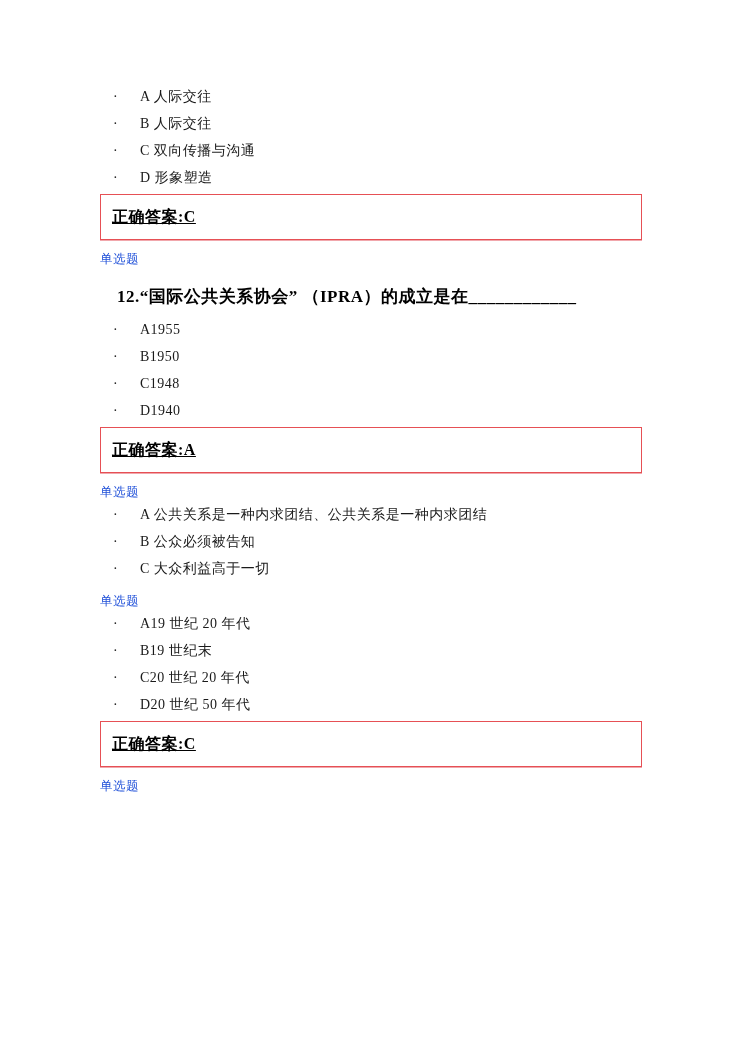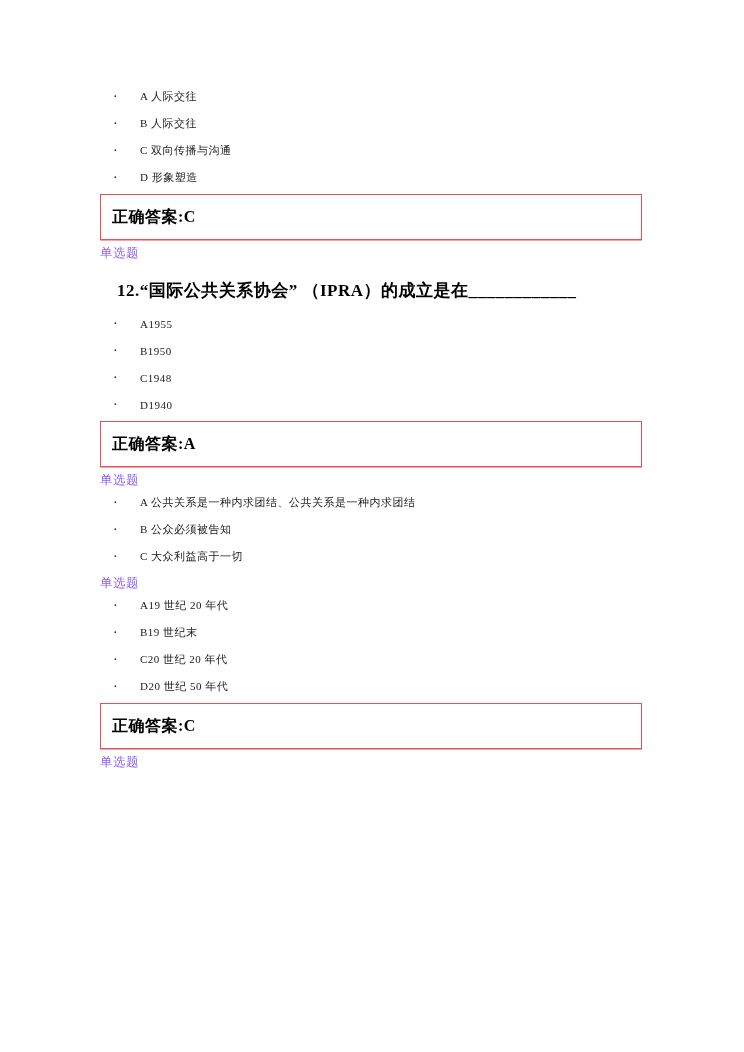--- a/index.html
+++ b/index.html
@@ -32,46 +32,47 @@
   }
   .bullet {
     width: 40px;
     padding-left: 13px;
     flex: 0 0 40px;
     font-size: 14px;
     color: #222222;
     line-height: 1;
   }
   .option-text {
-    font-size: 11px;
+    font-size: 14px;
     color: #1a1a1a;
     letter-spacing: 0.5px;
     white-space: nowrap;
   }
   .answer-box {
     margin-top: 3px;
     height: 46px;
     width: 100%;
     border: 1.5px solid #e65055;
     box-shadow: 0 1px 0 rgba(224, 60, 72, 0.45);
     background: #ffffff;
     display: flex;
     align-items: center;
     padding-left: 11px;
   }
   .answer-text {
     font-size: 16px;
     font-weight: bold;
     color: #000000;
     letter-spacing: 0.5px;
+    text-decoration: underline;
   }
   .type-label {
-    margin-top: 5px;
+    margin-top: 11px;
     font-size: 12.5px;
-    color: #8b5cf6;
+    color: #1d4ed8;
     letter-spacing: 0.5px;
     line-height: 17px;
   }
   .question-title {
     margin-top: 10px;
     font-size: 17px;
     font-weight: bold;
     line-height: 38px;
     color: #000000;
     letter-spacing: 0.5px;

